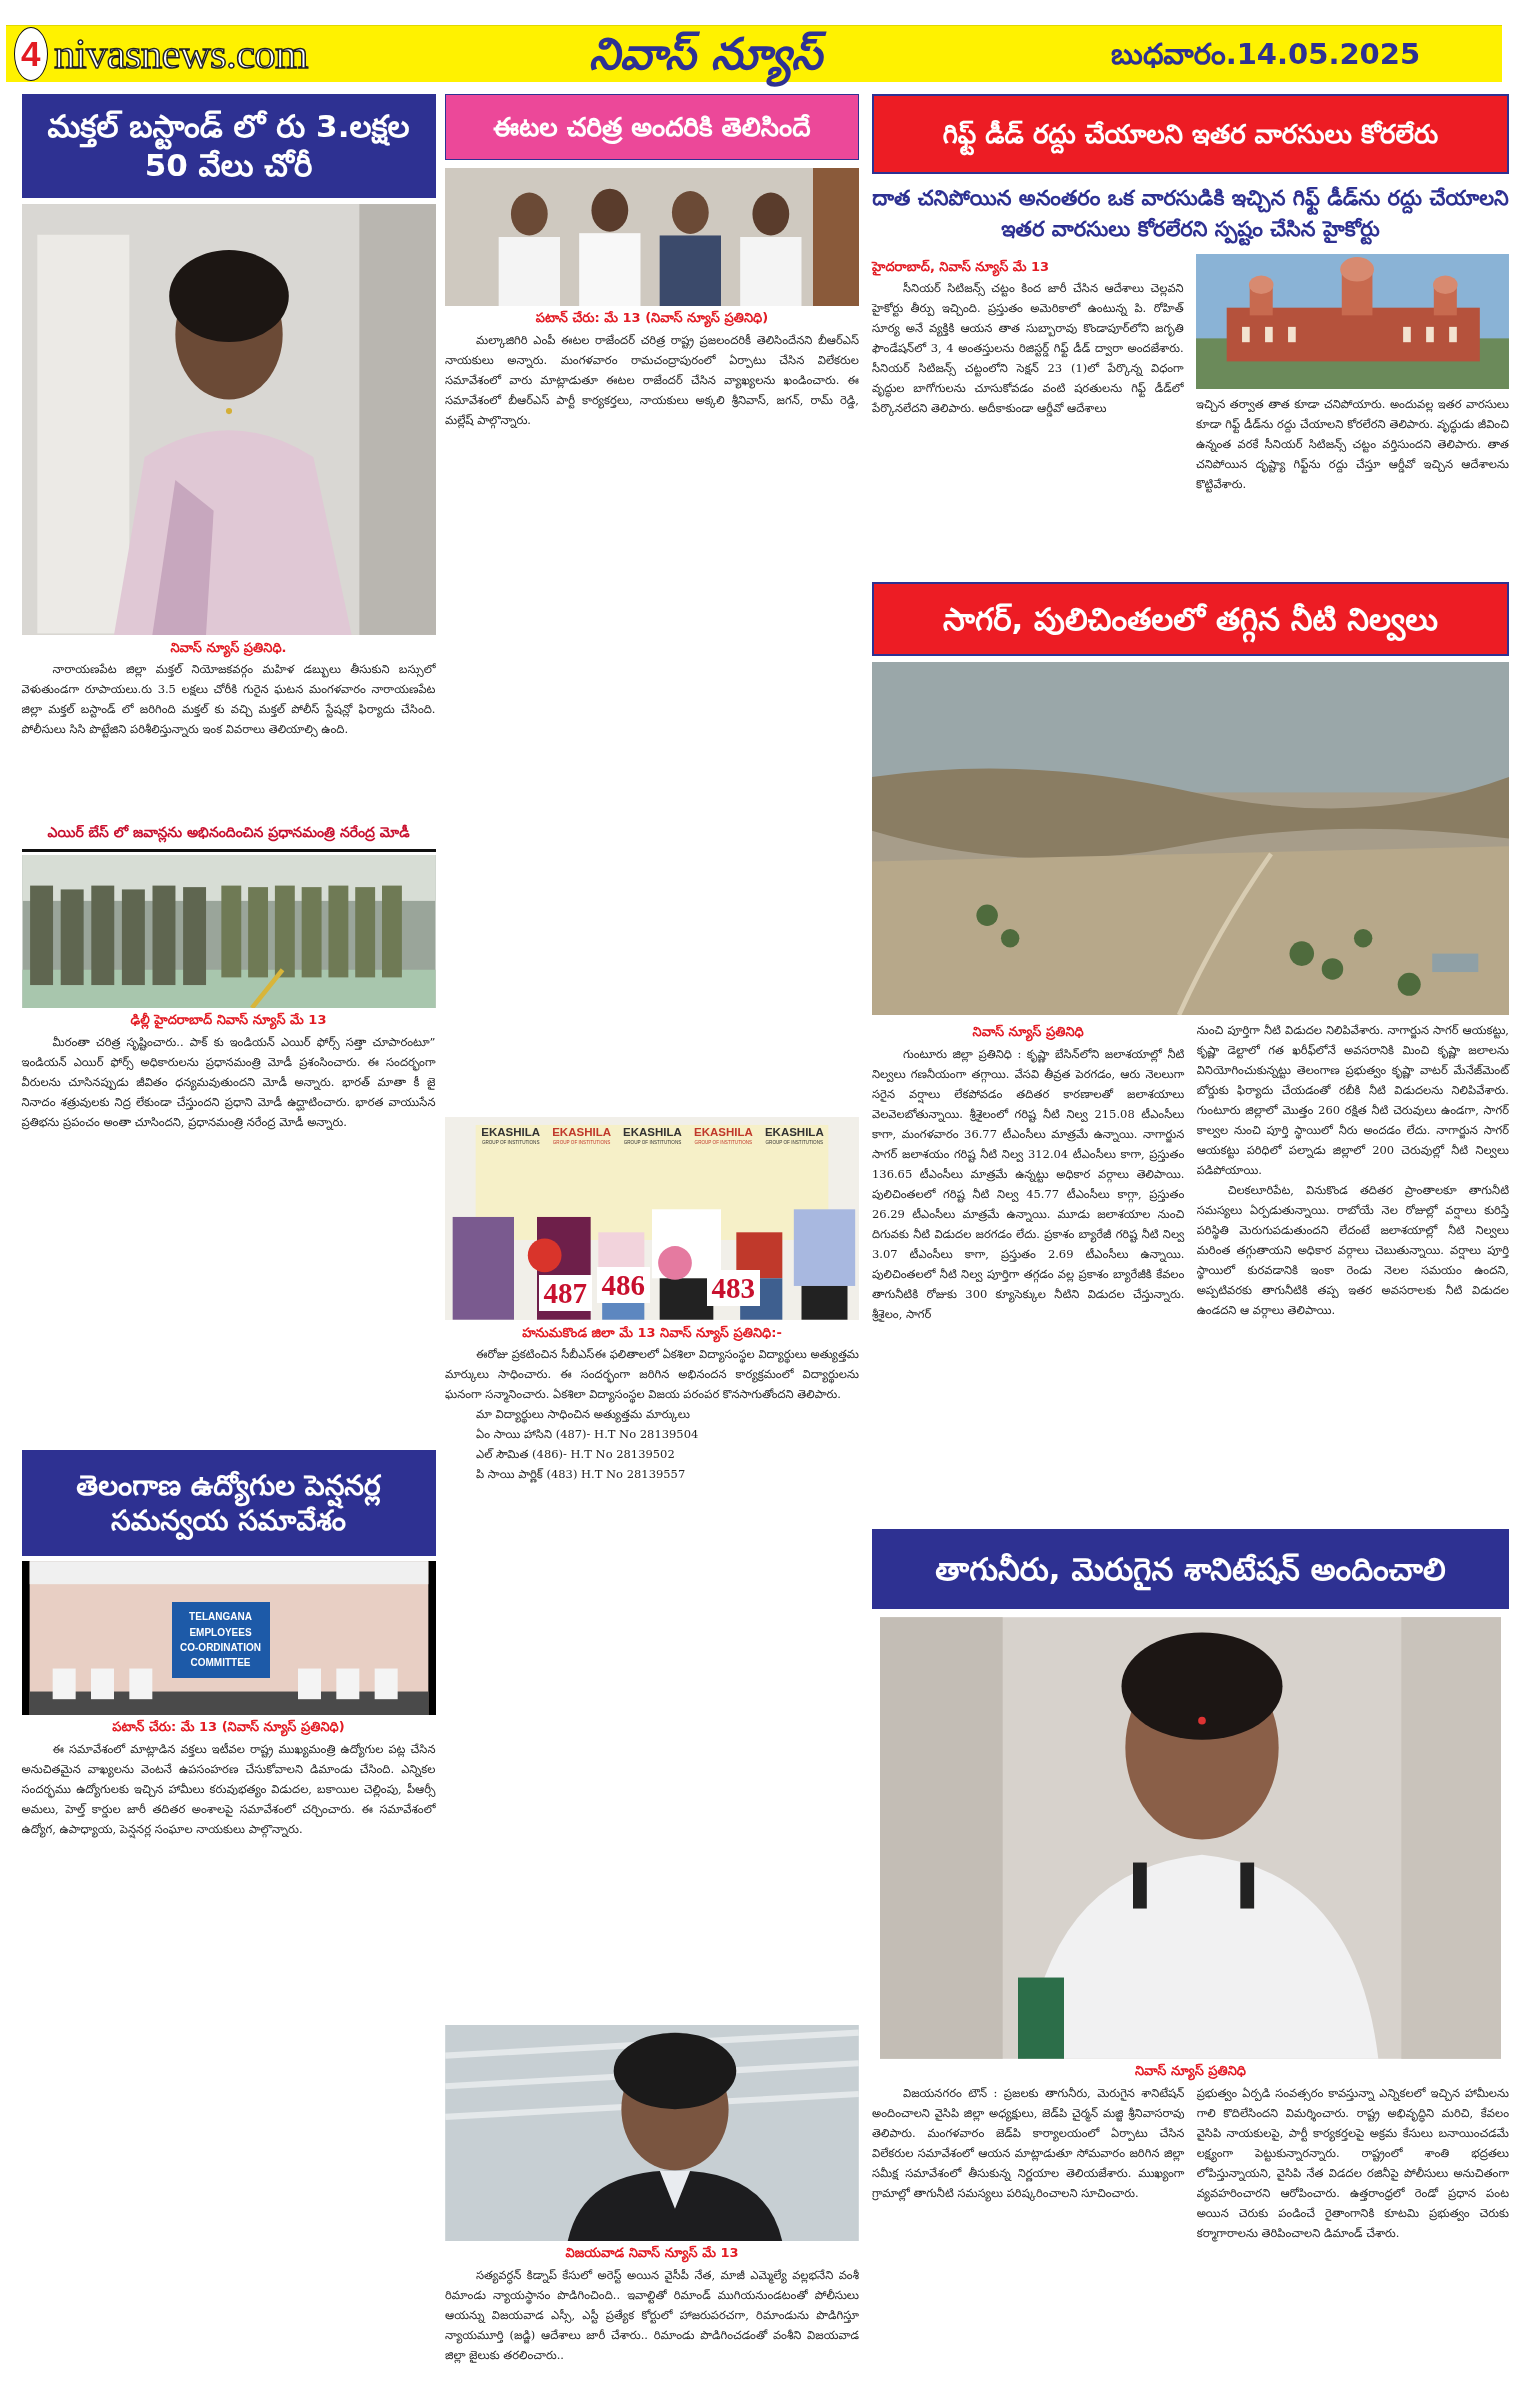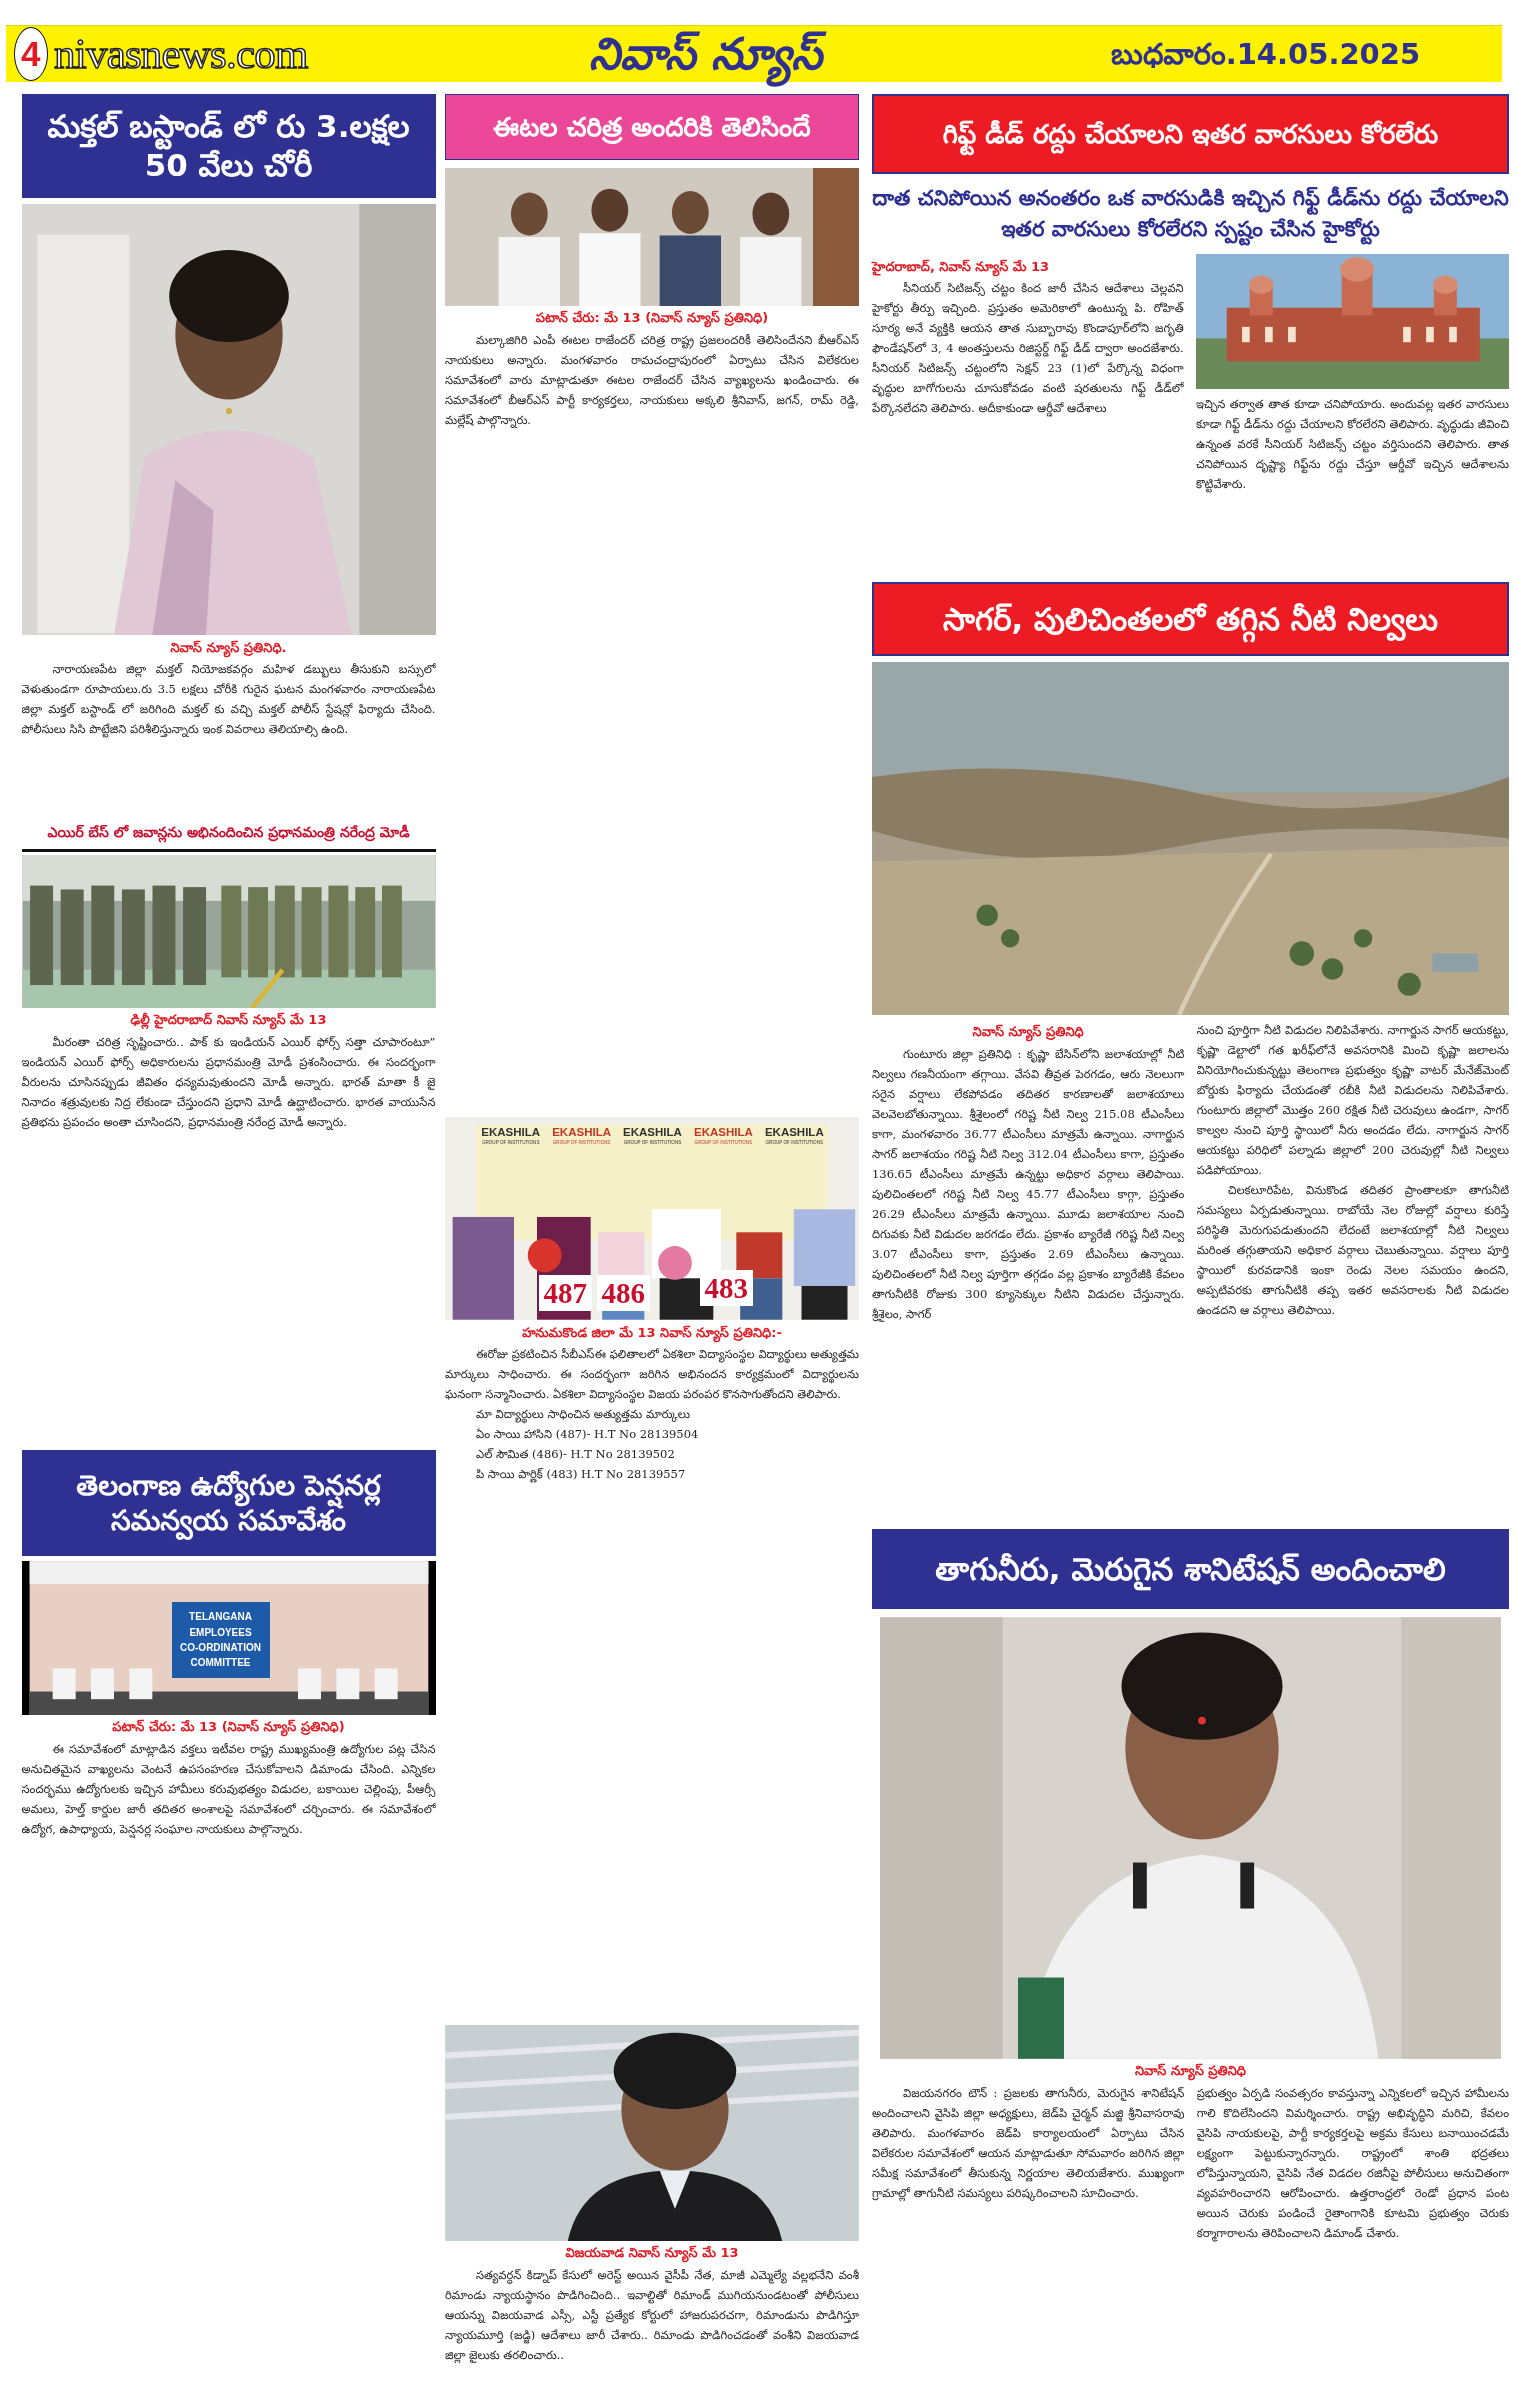--- a/index.html
+++ b/index.html
@@ -191,22 +191,22 @@
         <div style="font:bold 11.5px 'Liberation Sans',sans-serif;color:#333;text-align:center;">EKASHILA</div>
         <div style="font:bold 11.5px 'Liberation Sans',sans-serif;color:#c0392b;text-align:center;">EKASHILA</div>
         <div style="font:bold 11.5px 'Liberation Sans',sans-serif;color:#333;text-align:center;">EKASHILA</div>
         <div style="font:4.6px 'Liberation Sans',sans-serif;color:#333;text-align:center;">GROUP OF INSTITUTIONS</div>
         <div style="font:4.6px 'Liberation Sans',sans-serif;color:#c0392b;text-align:center;">GROUP OF INSTITUTIONS</div>
         <div style="font:4.6px 'Liberation Sans',sans-serif;color:#333;text-align:center;">GROUP OF INSTITUTIONS</div>
         <div style="font:4.6px 'Liberation Sans',sans-serif;color:#c0392b;text-align:center;">GROUP OF INSTITUTIONS</div>
         <div style="font:4.6px 'Liberation Sans',sans-serif;color:#333;text-align:center;">GROUP OF INSTITUTIONS</div>
       </div>
       <div class="score-card" style="left:94px;top:158px;">487</div>
-      <div class="score-card" style="left:152px;top:158px;">486</div>
-      <div class="score-card" style="left:255px;top:153px;">483</div>
+      <div class="score-card" style="left:152px;top:150px;">486</div>
+      <div class="score-card" style="left:262px;top:153px;">483</div>
     </div>
     <div class="dateline">హనుమకొండ జిలా మే 13 నివాస్ న్యూస్ ప్రతినిధి:-</div>
     <div class="body">ఈరోజు ప్రకటించిన సీబీఎస్ఈ ఫలితాలలో ఏకశిలా విద్యాసంస్థల విద్యార్థులు అత్యుత్తమ మార్కులు సాధించారు. ఈ సందర్భంగా జరిగిన అభినందన కార్యక్రమంలో విద్యార్థులను ఘనంగా సన్మానించారు. ఏకశిలా విద్యాసంస్థల విజయ పరంపర కొనసాగుతోందని తెలిపారు.</div>
     <div class="list-line">మా విద్యార్థులు సాధించిన అత్యుత్తమ మార్కులు</div>
     <div class="list-line">ఏం సాయి హాసిని (487)- H.T No 28139504</div>
     <div class="list-line">ఎల్ సౌమిత (486)- H.T No 28139502</div>
     <div class="list-line">పి సాయి పార్ణిక్ (483) H.T No 28139557</div>
   </div>
 
   <div style="position:absolute;top:1923px;width:414px;">

